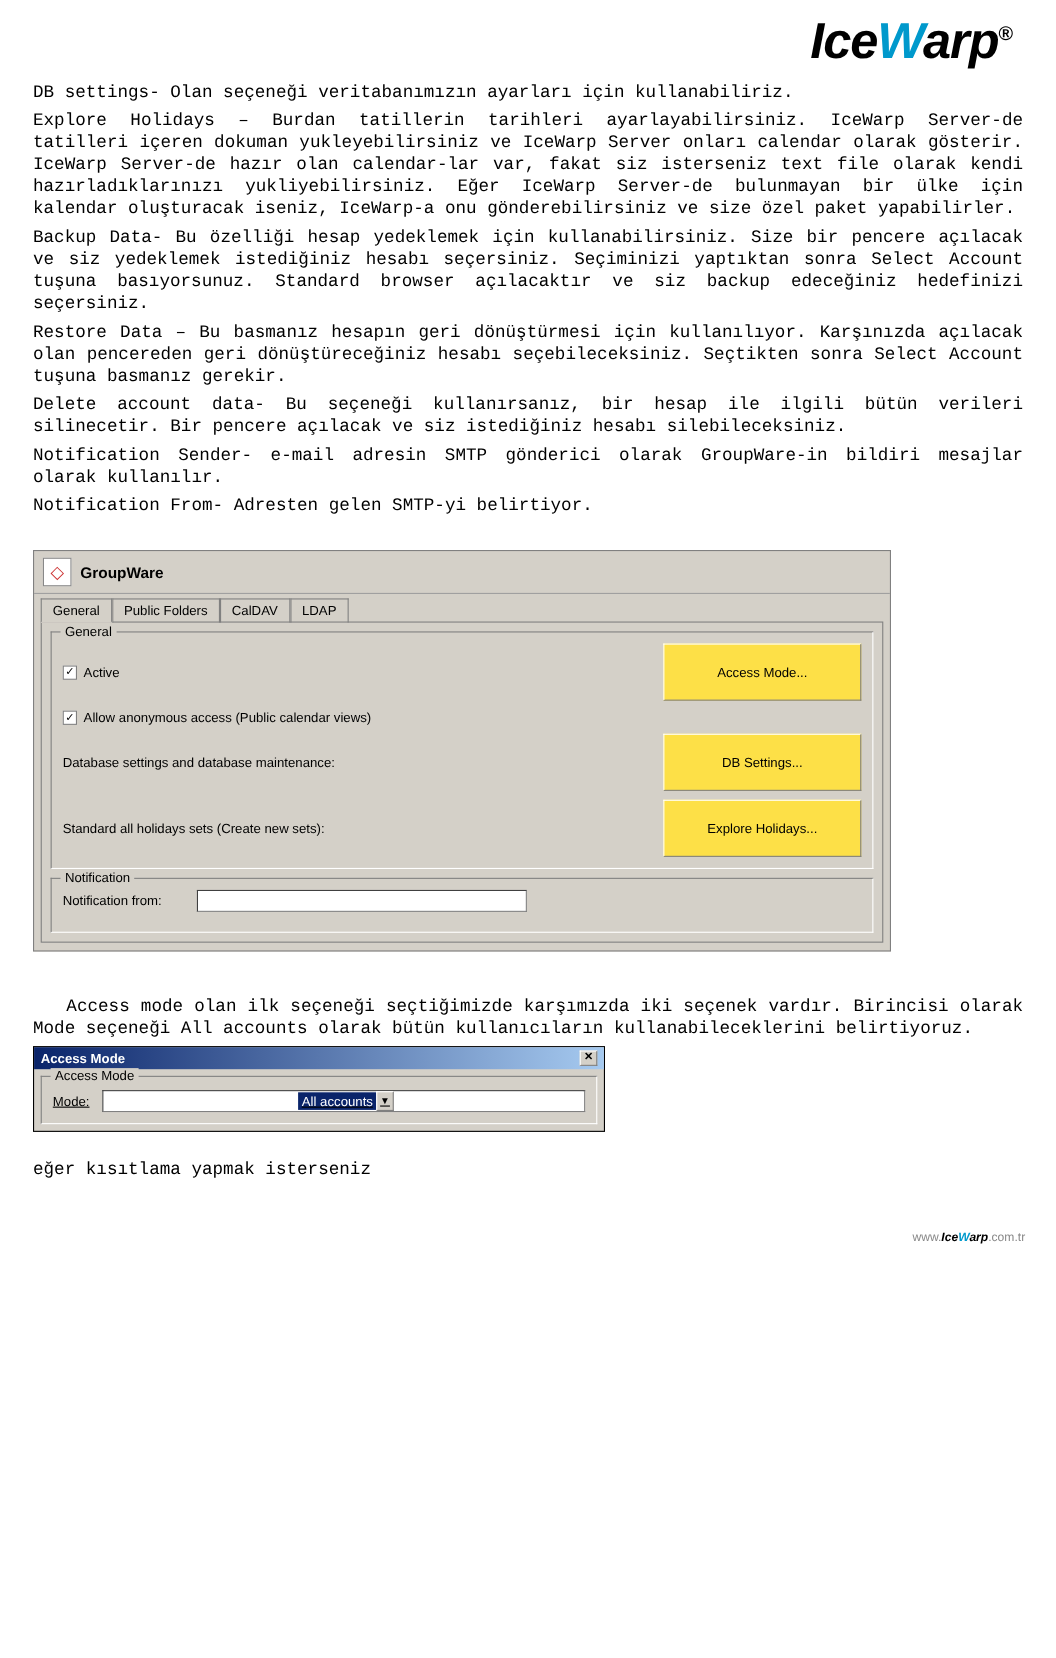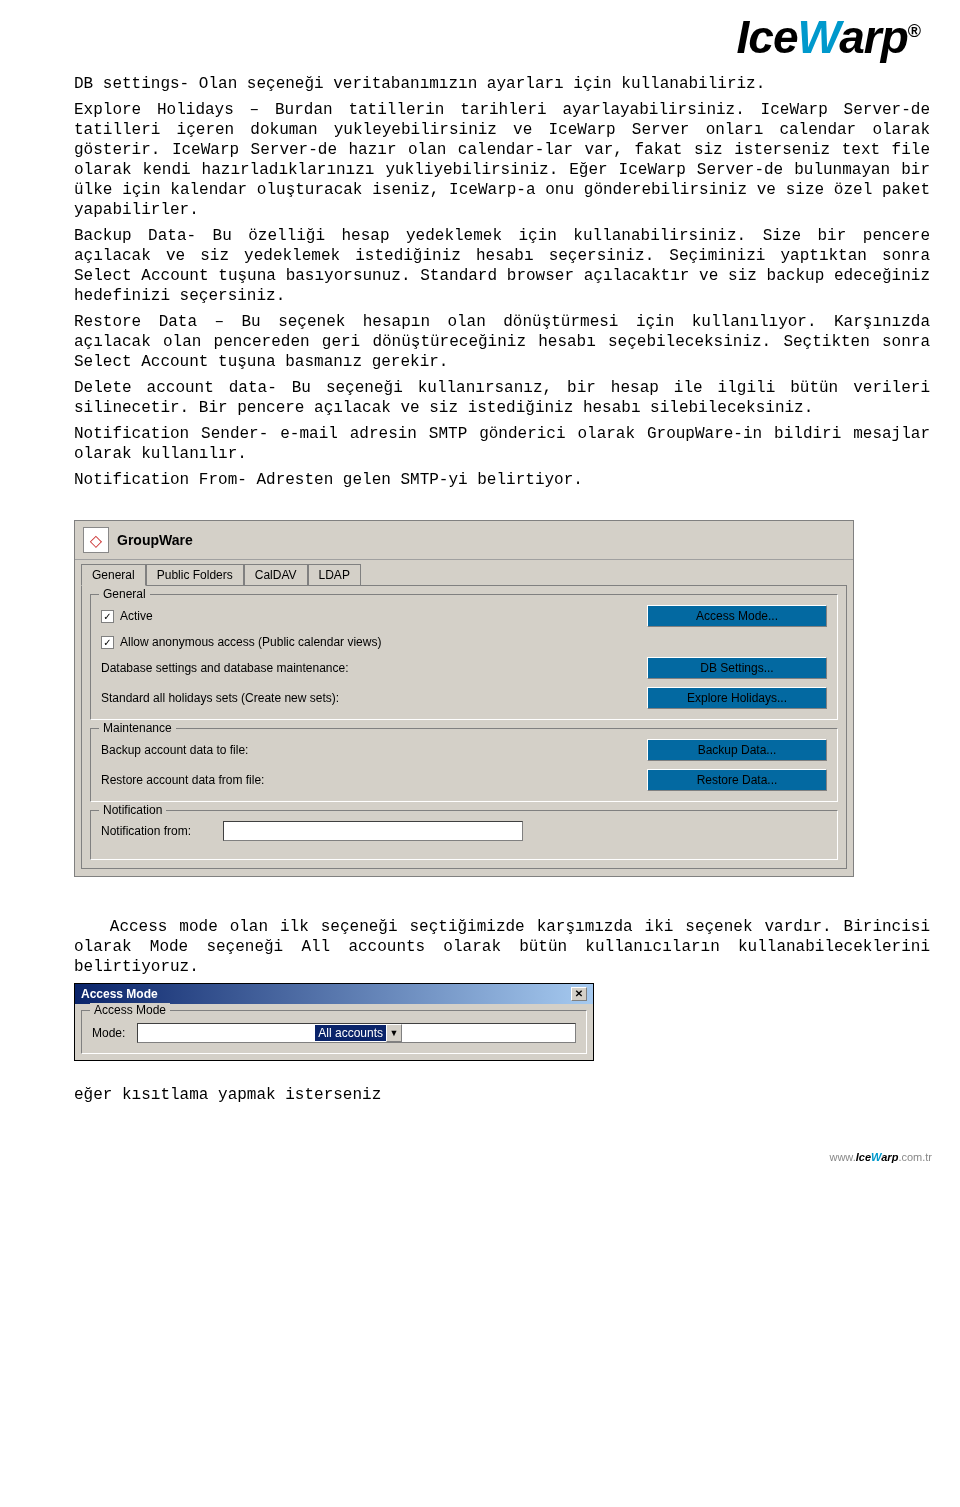--- a/index.html
+++ b/index.html
@@ -5,21 +5,20 @@
   * { box-sizing: border-box; margin: 0; padding: 0; }
   body {
     font-family: Calibri, Arial, sans-serif;
     background: #fff;
     width: 960px;
     padding: 0;
     color: #000;
   }
   .page {
     padding: 10px 30px 30px 30px;
-    margin-left: 44px;
   }
   .logo-top {
     text-align: right;
     margin-bottom: 10px;
     padding-right: 10px;
   }
   .logo-text {
     font-size: 46px;
     font-weight: bold;
     font-family: Verdana, Arial, sans-serif;
@@ -123,25 +122,25 @@
     height: 13px;
     border: 1px solid #808080;
     background: #fff;
     margin-right: 6px;
     display: inline-flex;
     align-items: center;
     justify-content: center;
     font-size: 10px;
   }
   .win-button {
-    background: #0369a1;
+    background: #fde047;
     border: 1px solid #808080;
     border-top-color: #fff;
     border-left-color: #fff;
-    padding: 3px 0;
+    padding: 18px 0;
     width: 180px;
     font-size: 12px;
     text-align: center;
     font-family: Tahoma, Arial, sans-serif;
   }
   .notif-input {
     width: 300px;
     height: 20px;
     background: #fff;
     border: 1px solid #808080;
@@ -197,20 +196,21 @@
     padding: 12px 10px 10px 10px;
     position: relative;
   }
   .access-fieldset .fieldset-legend {
     background: #d4d0c8;
   }
   .mode-row {
     display: flex;
     align-items: center;
     gap: 12px;
+    text-decoration: underline;
   }
   .mode-select {
     flex: 1;
     background: #fff;
     border: 1px solid #808080;
     border-top-color: #404040;
     border-left-color: #404040;
     height: 20px;
     display: flex;
     align-items: center;
@@ -250,21 +250,21 @@
 <div class="page">
   <div class="logo-top">
     <span class="logo-text">
       <span class="logo-ice">Ice</span><span class="logo-w">W</span><span class="logo-arp">arp</span><span class="logo-reg">®</span>
     </span>
   </div>
 
   <p class="body-text">DB settings- Olan seçeneği veritabanımızın ayarları için kullanabiliriz.</p>
   <p class="body-text">Explore Holidays – Burdan tatillerin tarihleri ayarlayabilirsiniz. IceWarp Server-de tatilleri içeren dokuman yukleyebilirsiniz ve IceWarp Server onları calendar olarak gösterir. IceWarp Server-de hazır olan calendar-lar var, fakat siz isterseniz text file olarak kendi hazırladıklarınızı yukliyebilirsiniz. Eğer IceWarp Server-de bulunmayan bir ülke için kalendar oluşturacak iseniz, IceWarp-a onu gönderebilirsiniz ve size özel paket yapabilirler.</p>
   <p class="body-text">Backup Data- Bu özelliği hesap yedeklemek için kullanabilirsiniz. Size bir pencere açılacak ve siz yedeklemek istediğiniz hesabı seçersiniz. Seçiminizi yaptıktan sonra Select Account tuşuna basıyorsunuz. Standard browser açılacaktır ve siz backup edeceğiniz hedefinizi seçersiniz.</p>
-  <p class="body-text">Restore Data – Bu seçenek hesapın olan dönüştürmesi için kullanılıyor. Karşınızda açılacak olan pencereden geri dönüştüreceğiniz hesabı seçebileceksiniz. Seçtikten sonra Select Account tuşuna basmanız gerekir.</p>
+  <p class="body-text">Restore Data – Bu basmanız hesapın geri dönüştürmesi için kullanılıyor. Karşınızda açılacak olan pencereden geri dönüştüreceğiniz hesabı seçebileceksiniz. Seçtikten sonra Select Account tuşuna basmanız gerekir.</p>
   <p class="body-text">Delete account data- Bu seçeneği kullanırsanız, bir hesap ile ilgili bütün verileri silinecetir. Bir pencere açılacak ve siz istediğiniz hesabı silebileceksiniz.</p>
   <p class="body-text">Notification Sender- e-mail adresin SMTP gönderici olarak GroupWare-in bildiri mesajlar olarak kullanılır.</p>
   <p class="body-text">Notification From- Adresten gelen SMTP-yi belirtiyor.</p>
 
   <div class="groupware-panel">
     <div class="gw-header">
       <div class="gw-icon">◇</div>
       <div class="gw-title">GroupWare</div>
     </div>
     <div class="tabs">
@@ -289,31 +289,20 @@
         <div class="row">
           <span class="row-label">Database settings and database maintenance:</span>
           <button class="win-button">DB Settings...</button>
         </div>
         <div class="row">
           <span class="row-label">Standard all holidays sets (Create new sets):</span>
           <button class="win-button">Explore Holidays...</button>
         </div>
       </div>
 
-      <div class="fieldset">
-        <div class="fieldset-legend">Maintenance</div>
-        <div class="row">
-          <span class="row-label">Backup account data to file:</span>
-          <button class="win-button">Backup Data...</button>
-        </div>
-        <div class="row">
-          <span class="row-label">Restore account data from file:</span>
-          <button class="win-button">Restore Data...</button>
-        </div>
-      </div>
 
       <div class="fieldset">
         <div class="fieldset-legend">Notification</div>
         <div class="notif-row">
           <span class="notif-label">Notification from:</span>
           <div class="notif-input"></div>
         </div>
       </div>
 
     </div>

